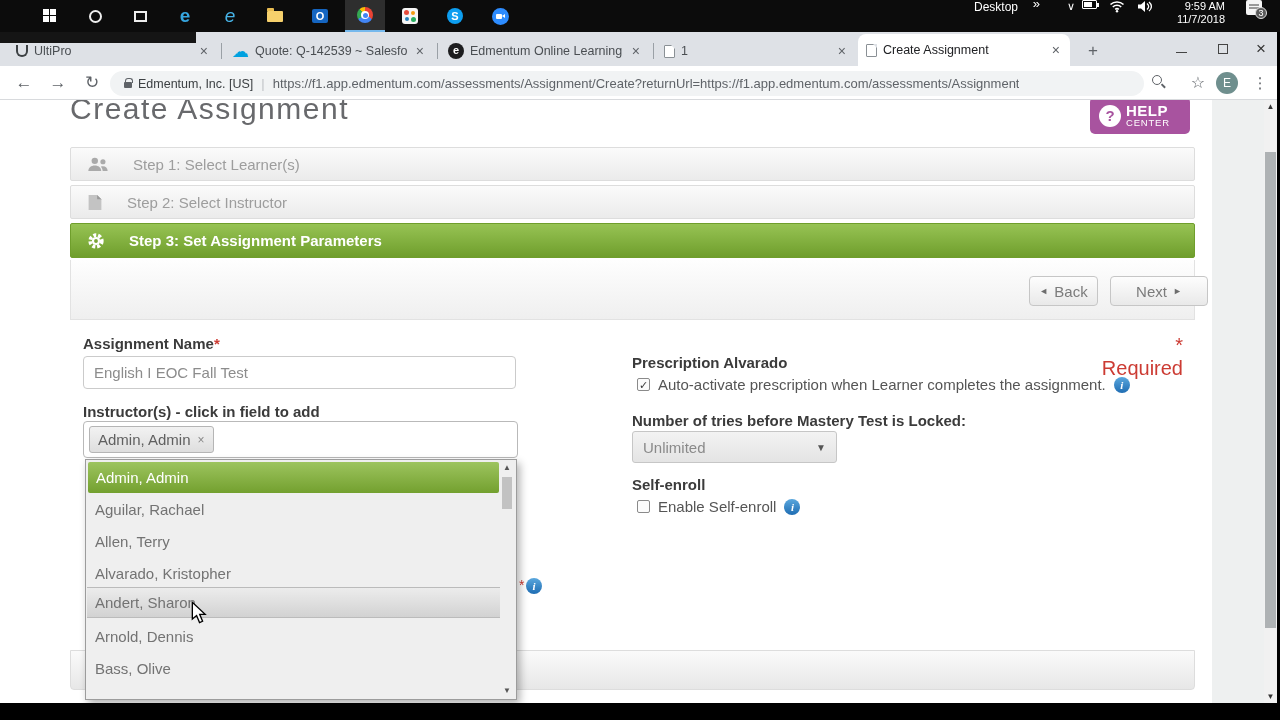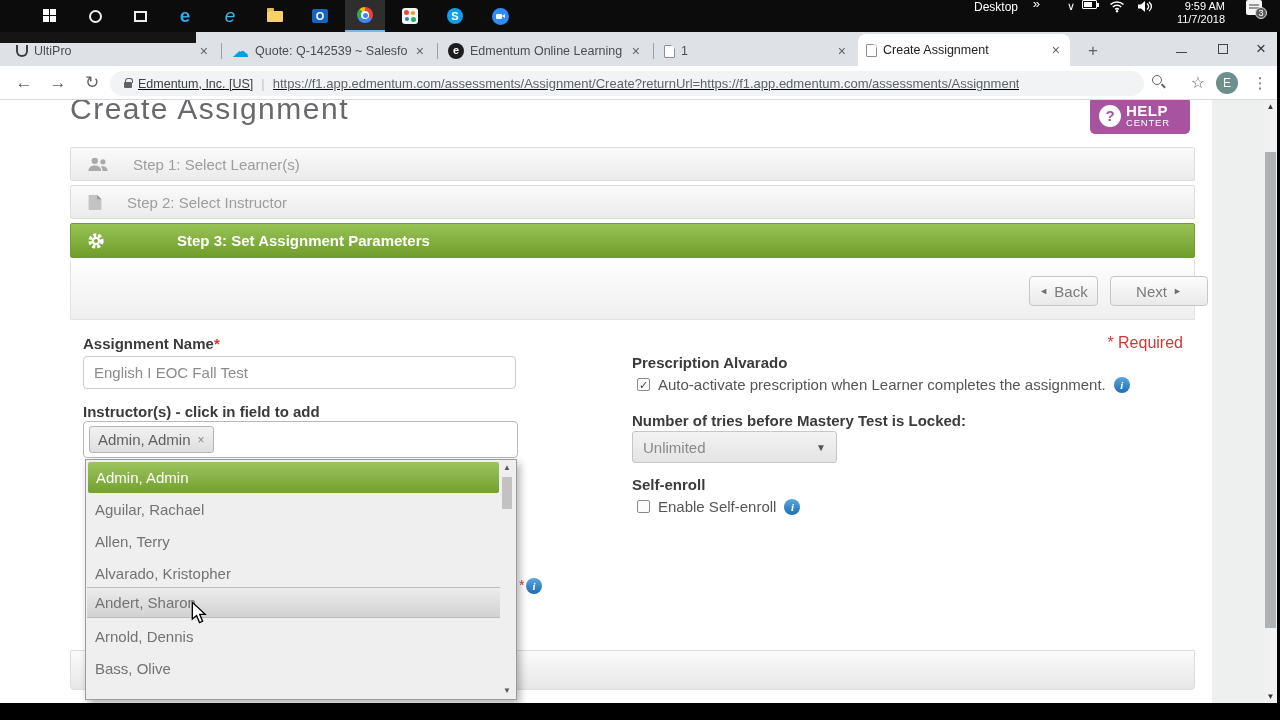--- a/index.html
+++ b/index.html
@@ -55,21 +55,21 @@
   .sf-cloud { color:#00a1e0; font-size:17px; flex:none; }
   .edm-ic { width:16px; height:16px; border-radius:50%; background:#1d1d1f; color:#fff; font-size:11px; font-weight:bold; text-align:center; line-height:15px; flex:none; }
   .winctl { position:absolute; top:0; height:34px; width:42px; display:flex; align-items:center; justify-content:center; color:#333; font-size:15px; }
   .maxbox { width:10px; height:10px; border:1px solid #444; }
   .minline { width:11px; height:1px; background:#444; margin-top:6px; }
   .newtab { position:absolute; top:6px; width:26px; height:26px; text-align:center; line-height:26px; font-size:17px; color:#5f6368; }
 
   
   #toolbar { left:0; top:66px; width:1280px; height:34px; background:#fff; border-bottom:1px solid #d8dadd; z-index:40; }
   .nav-ic { position:absolute; top:5px; width:24px; height:24px; color:#5f6368; font-size:17px; text-align:center; line-height:24px; }
-  #omnibox { position:absolute; left:110px; top:5px; width:1034px; height:25px; background:#f1f3f4; border-radius:13px; display:flex; align-items:center; padding:0 12px;text-decoration:underline; }
+  #omnibox { position:absolute; left:110px; top:5px; width:1034px; height:25px; background:#f1f3f4; border-radius:13px; display:flex; align-items:center; padding:0 12px; }
   .lock { width:8px; height:6px; background:#5f6368; border-radius:1px; position:relative; margin:3px 6px 0 2px; flex:none; }
   .lock:before { content:""; position:absolute; left:1px; top:-4px; width:6px; height:4px; border:1.5px solid #5f6368; border-bottom:none; border-radius:3px 3px 0 0; }
   .sec-txt { font-size:12.5px; color:#3c4043; white-space:nowrap; }
   .url-sep { color:#c0c3c6; margin:0 8px; font-size:13px; }
   .url-txt { font-size:13px; color:#5f6368; white-space:nowrap; overflow:hidden; }
   .mag { width:10px; height:10px; border:1.5px solid #5f6368; border-radius:50%; position:relative; }
   .mag:after { content:""; position:absolute; left:8px; top:9px; width:5px; height:1.5px; background:#5f6368; transform:rotate(45deg); }
   .star { color:#5f6368; font-size:16px; }
   .avatar { width:22px; height:22px; border-radius:50%; background:#6f8f8e; color:#fff; font-size:12px; text-align:center; line-height:22px; }
   .dots { color:#5f6368; font-size:15px; letter-spacing:0; }
@@ -79,21 +79,21 @@
   #help-btn { left:1090px; top:97px; width:100px; height:37px; background:#a8539f; border-radius:5px; z-index:12;
     display:flex; align-items:center; padding-left:9px; }
   .help-q { width:22px; height:22px; border-radius:50%; background:#fff; color:#a8539f; font-weight:bold; font-size:15px; text-align:center; line-height:22px; flex:none; }
   .help-txt { color:#fff; margin-left:5px; line-height:1; }
   .help-l1 { font-size:15px; font-weight:bold; letter-spacing:.5px; }
   .help-l2 { font-size:9.5px; letter-spacing:.8px; }
 
   .stepbar { left:70px; width:1125px; height:34px; border:1px solid #ddd; border-radius:2px;
     display:flex; align-items:center; padding-left:16px; background:linear-gradient(#fbfbfb,#ebebeb); }
   .stepbar .lbl { font-size:15px; color:#9d9d9d; margin-left:24px; }
-  .stepbar.active { background:linear-gradient(#97c354,#6f9e2c); border-color:#6f9e2c;gap:48px; }
+  .stepbar.active { background:linear-gradient(#97c354,#6f9e2c); border-color:#6f9e2c; }
   .stepbar.active .lbl { color:#fff; font-weight:bold; }
 
   #btnstrip { left:70px; top:260px; width:1125px; height:60px; background:linear-gradient(#fefefe,#efefef); border:1px solid #e2e2e2; border-top:none; }
   .navbtn { position:absolute; top:16px; height:30px; background:linear-gradient(#fdfdfd,#e9e9e9); border:1px solid #c6c6c6; border-radius:4px;
     font-size:15px; color:#7b7b7b; display:flex; align-items:center; justify-content:center; gap:6px; }
   .arrow-s { font-size:9px; color:#6d6d6d; }
 
   .f-label { font-size:15px; font-weight:bold; color:#3b3b3b; }
   .red { color:#cc3b33; }
   .t-input { border:1px solid #cbcbcb; border-radius:4px; background:#fff; font-size:15px; color:#8c8c8c;
@@ -370,21 +370,21 @@
       <div class="scroll-ar" style="bottom:0">▼</div>
     </div>
   </div>
 
   <div id="cursor" class="abs">
     <svg width="18" height="24" viewBox="0 0 12 18">
         <path d="M1 1 L1 13.6 L4.2 10.9 L6.4 16.2 L8.7 15.2 L6.5 10 L10.6 10 Z" fill="#fff" stroke="#000" stroke-width="1"></path>
       </svg>
   </div>
 
-  <div class="abs red" style="left:1100px;top:334px;width:83px;text-align:right;font-size:16px">* Required</div>
+  <div class="abs red" style="left:1100px;top:334px;width:83px;text-align:right;font-size:20px">* Required</div>
 
   <div class="abs f-label" style="left:632px;top:354px">Prescription Alvarado</div>
   <div class="abs chk-row" style="left:637px;top:376px">
     <span class="chk">✓</span>
     <span>Auto-activate prescription when Learner completes the assignment.</span>
     <span class="info-ic">i</span>
   </div>
 
   <div class="abs f-label" style="left:632px;top:412px">Number of tries before Mastery Test is Locked:</div>
   <div class="abs sel-box" style="left:632px;top:431px;width:205px;height:32px">

